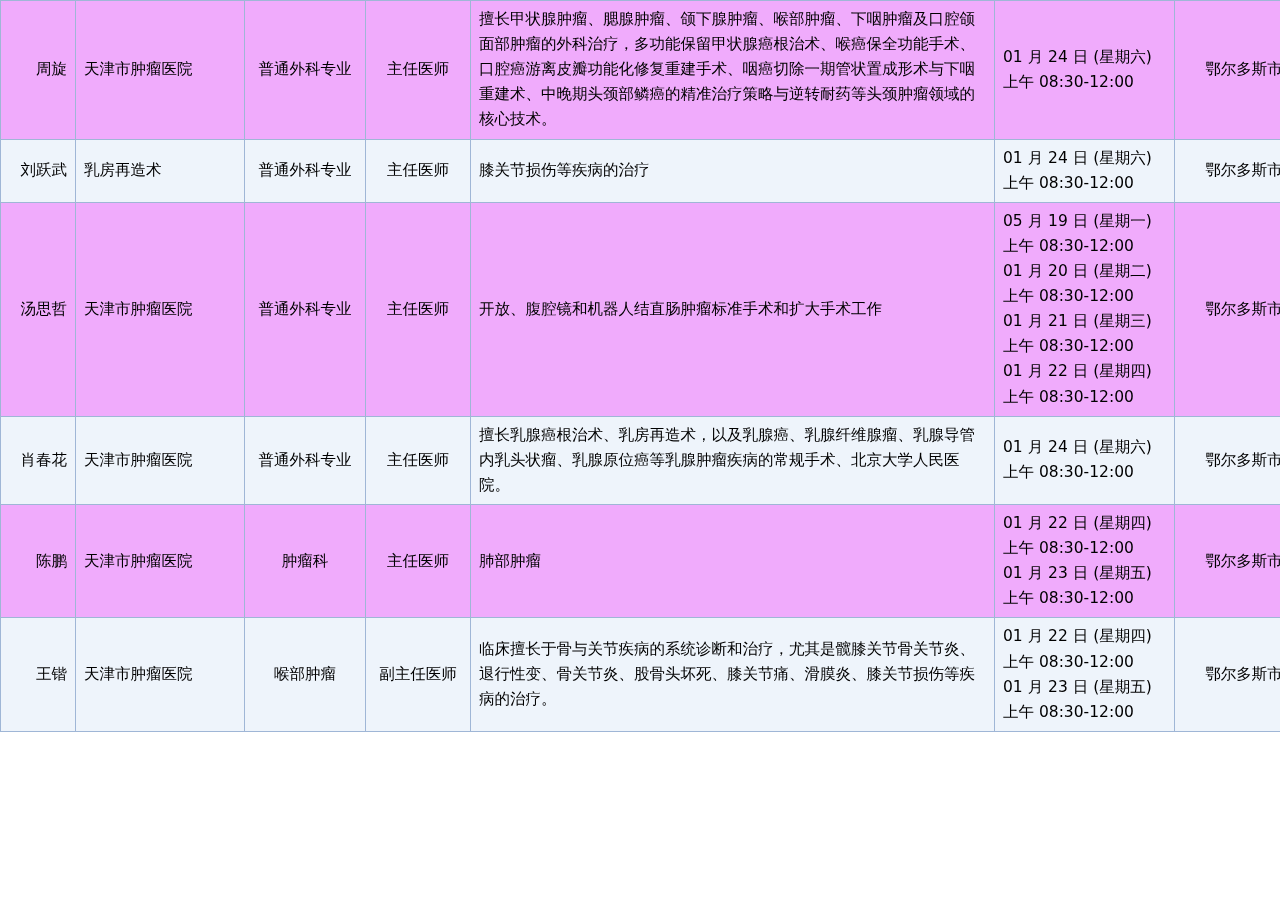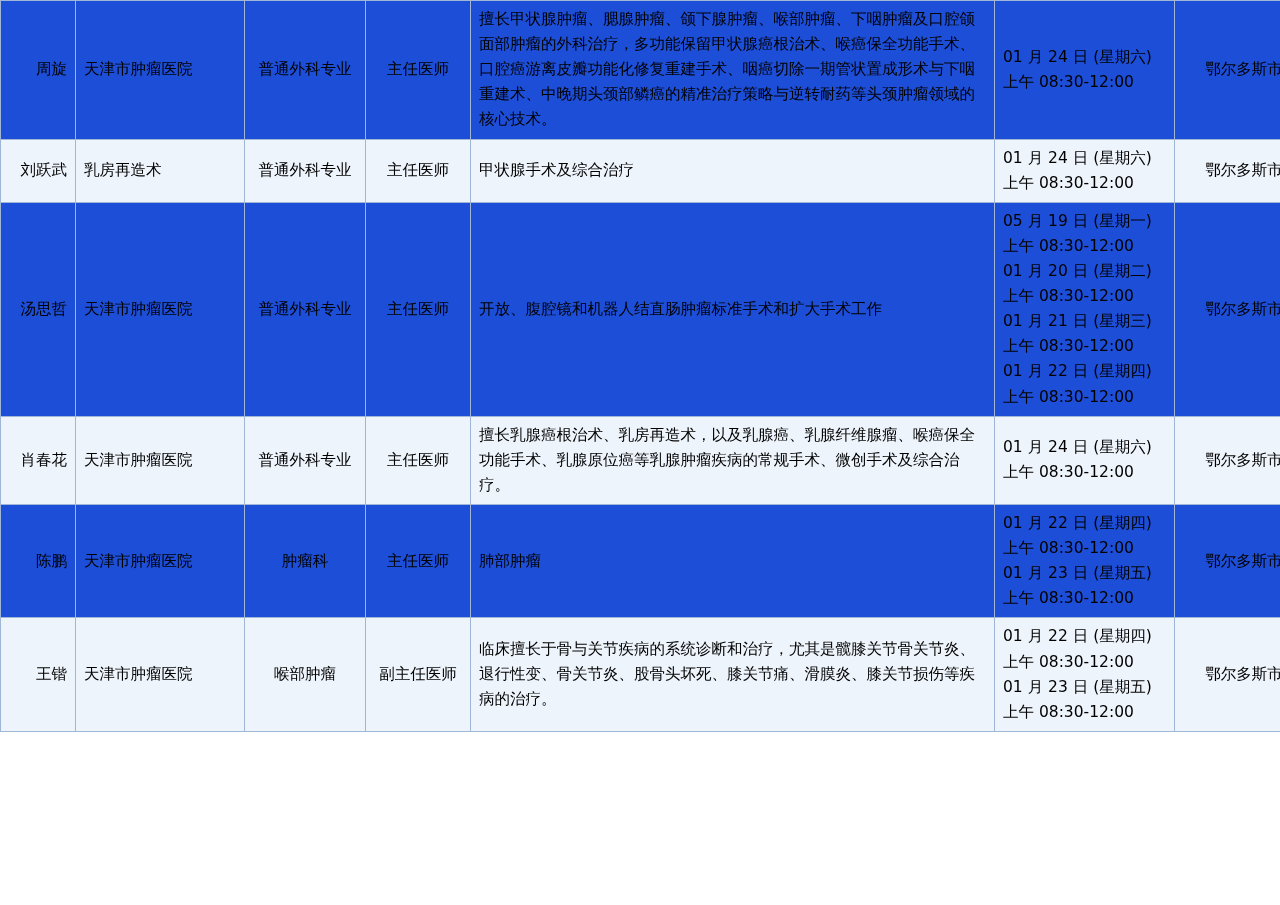--- a/index.html
+++ b/index.html
@@ -20,21 +20,21 @@
     width: 1280px;
     border-top: 1px solid #9fb6d6;
   }
   table.schedule td {
     border: 1px solid #9fb6d6;
     padding: 6px 8px;
     font-size: 15.5px;
     line-height: 1.62;
     vertical-align: middle;
     word-break: break-all;
-    background: #1d4ed8;
+    background: #f0abfc;
   }
   tr.alt td {
     background: #eef4fb;
   }
   td.c-name      { width: 58px;  text-align: right; }
   td.c-hospital  { width: 152px; }
   td.c-dept      { width: 104px; text-align: center; }
   td.c-title     { width: 88px;  text-align: center; }
   td.c-desc      { width: 507px; text-align: left; }
   td.c-schedule  { width: 163px; text-align: left; }
@@ -58,21 +58,21 @@
           <div class="sched-line">01 月 24 日 (星期六)</div>
           <div class="sched-line">上午 08:30-12:00</div>
         </td>
         <td class="c-place">鄂尔多斯市中心医院</td>
       </tr>
       <tr class="alt">
         <td class="c-name">刘跃武</td>
         <td class="c-hospital">乳房再造术</td>
         <td class="c-dept">普通外科专业</td>
         <td class="c-title">主任医师</td>
-        <td class="c-desc">甲状腺手术及综合治疗</td>
+        <td class="c-desc">膝关节损伤等疾病的治疗</td>
         <td class="c-schedule">
           <div class="sched-line">01 月 24 日 (星期六)</div>
           <div class="sched-line">上午 08:30-12:00</div>
         </td>
         <td class="c-place">鄂尔多斯市中心医院</td>
       </tr>
       <tr>
         <td class="c-name">汤思哲</td>
         <td class="c-hospital">天津市肿瘤医院</td>
         <td class="c-dept">普通外科专业</td>
@@ -88,21 +88,21 @@
           <div class="sched-line">01 月 22 日 (星期四)</div>
           <div class="sched-line">上午 08:30-12:00</div>
         </td>
         <td class="c-place">鄂尔多斯市中心医院</td>
       </tr>
       <tr class="alt">
         <td class="c-name">肖春花</td>
         <td class="c-hospital">天津市肿瘤医院</td>
         <td class="c-dept">普通外科专业</td>
         <td class="c-title">主任医师</td>
-        <td class="c-desc">擅长乳腺癌根治术、乳房再造术，以及乳腺癌、乳腺纤维腺瘤、喉癌保全功能手术、乳腺原位癌等乳腺肿瘤疾病的常规手术、微创手术及综合治疗。</td>
+        <td class="c-desc">擅长乳腺癌根治术、乳房再造术，以及乳腺癌、乳腺纤维腺瘤、乳腺导管内乳头状瘤、乳腺原位癌等乳腺肿瘤疾病的常规手术、北京大学人民医院。</td>
         <td class="c-schedule">
           <div class="sched-line">01 月 24 日 (星期六)</div>
           <div class="sched-line">上午 08:30-12:00</div>
         </td>
         <td class="c-place">鄂尔多斯市中心医院</td>
       </tr>
       <tr>
         <td class="c-name">陈鹏</td>
         <td class="c-hospital">天津市肿瘤医院</td>
         <td class="c-dept">肿瘤科</td>

